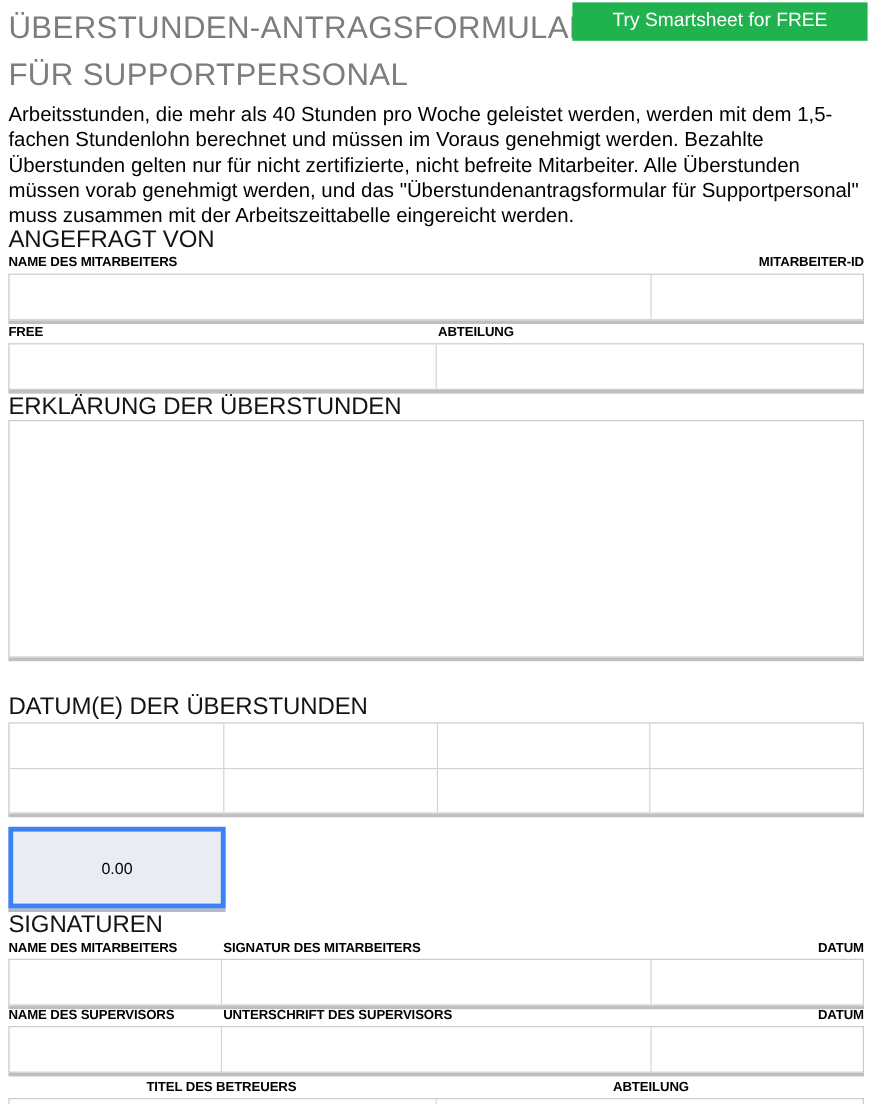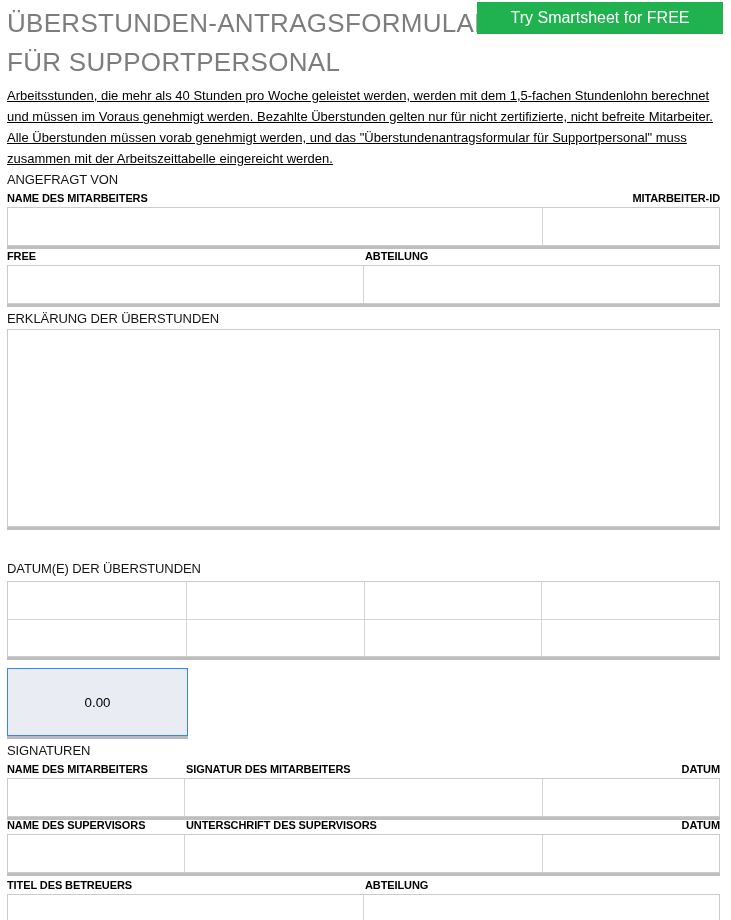--- a/index.html
+++ b/index.html
@@ -23,31 +23,31 @@
   .cta-btn{
     position:absolute;top:2px;right:8px;width:246px;height:32px;
     background:var(--cta-green);color:#fff;border:none;
     font-family:"Liberation Sans",sans-serif;font-size:16px;
     display:flex;align-items:center;justify-content:center;cursor:pointer;
   }
   .doc-title{
     margin-top:4px;font-size:26px;line-height:39px;font-weight:400;
     color:var(--title-gray);letter-spacing:.3px;
   }
-  .intro{margin-top:3px;font-size:13px;line-height:21px;width:710px;color:#000;text-decoration:underline;}
+  .intro{margin-top:3px;font-size:17px;line-height:21px;width:710px;color:#000;}
 
   
-  .section-heading{font-size:13px;line-height:21px;color:#141414;letter-spacing:-.1px;font-weight:400;}
+  .section-heading{font-size:20px;line-height:21px;color:#141414;letter-spacing:-.1px;font-weight:400;}
   .mt15{margin-top:31px;}
   .mt17{margin-top:4px;}
 
   
   .label-row{display:flex;margin-top:2px;font-size:11px;font-weight:700;line-height:13px;letter-spacing:-.1px;}
   .label-row.mt4{margin-top:4px;}
-  .label-row.mt6{margin-top:6px;}
+  .label-row.mt6{margin-top:6px;text-align:center;}
   .lbl{display:block;}
   .w176{width:176px;}
   .w355{width:355px;}
   .w358{width:358px;}
   .w179{width:179px;}
   .grow{flex:1;}
   .center{text-align:right;}
   .pl3{padding-left:3px;}
 
   
@@ -80,21 +80,21 @@
   .date-grid .gcell{width:25%;height:37px;}
   .date-grid .gcell:nth-child(n+2):not(:nth-child(5)){border-left:1px solid var(--cell-divider);}
   .date-grid .gcell:nth-child(6),.date-grid .gcell:nth-child(7),.date-grid .gcell:nth-child(8){border-left:1px solid var(--cell-divider);}
   .date-grid .gcell:nth-child(n+5){border-top:1px solid var(--cell-divider);}
 
   
   .hours-row{display:flex;margin-top:11px;}
   .hours-label{width:176px;padding-top:4px;font-size:14.5px;line-height:22px;letter-spacing:-.1px;}
   .hours-box{
     width:181px;height:68px;background:var(--hours-box-fill);
-    border:1px solid #3b82f6;box-shadow:0 3px 0 #b9b9bd;
+    border:4px solid #3b82f6;box-shadow:0 3px 0 #b9b9bd;
     display:flex;align-items:center;justify-content:center;
     font-size:13.3px;color:#000;
   }
 </style>
 </head>
 <body>
 
 <div class="page">
 
   <button class="cta-btn">Try Smartsheet for FREE</button>

